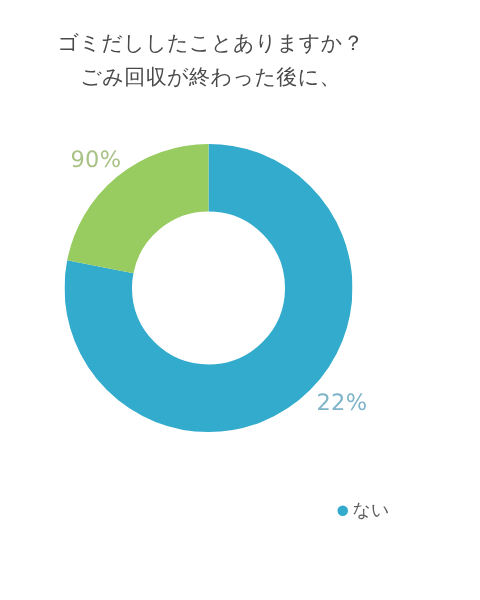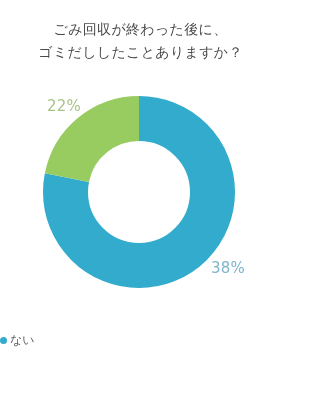--- a/index.html
+++ b/index.html
@@ -68,21 +68,21 @@
   }
 
   
   #legend {
     position: absolute;
     left: 0;
     top: 333px;
     width: 281px;
     display: flex;
     flex-direction: column;
-    align-items: flex-start;
+    align-items: flex-end;
     gap: 7px;
   }
   .legend-item {
     display: flex;
     align-items: center;
     gap: 3px;
     width: 56px;
   }
   .legend-dot {
     width: 7px;
@@ -94,35 +94,35 @@
     font-size: 12px;
     color: #5e5e5e;
     line-height: 14px;
     white-space: nowrap;
   }
 </style>
 </head>
 <body style="background: rgb(255, 255, 255);">
 
 <div id="chart-title">
+  <span class="title-line">ゴミだししたことありますか？</span>
   <span class="title-line">ごみ回収が終わった後に、</span>
-  <span class="title-line">ゴミだししたことありますか？</span>
 </div>
 
 <div id="donut-wrap">
   <svg id="donut-svg" viewBox="0 0 192 192">
 
     <g transform="rotate(-90 96 96)">
       <circle id="slice-blue" cx="96" cy="96" r="73.5" fill="none" stroke-width="45" stroke="#32abcc" stroke-dasharray="360.21501366060573 461.8141200776996" stroke-dashoffset="0"></circle>
       <circle id="slice-green" cx="96" cy="96" r="73.5" fill="none" stroke-width="45" stroke="#98cc60" stroke-dasharray="101.59910641709392 461.8141200776996" stroke-dashoffset="-360.21501366060573"></circle>
     </g>
   </svg>
 </div>
 
-<div class="slice-label" id="label-green">22%</div>
-<div class="slice-label" id="label-blue">38%</div>
+<div class="slice-label" id="label-green">90%</div>
+<div class="slice-label" id="label-blue">22%</div>
 
 <div id="legend">
   <div class="legend-item">
     <span class="legend-dot" id="legend-dot-0" style="background: rgb(50, 171, 204);"></span>
     <span class="legend-label">ない</span>
   </div>
 </div>
 
 </body></html>

